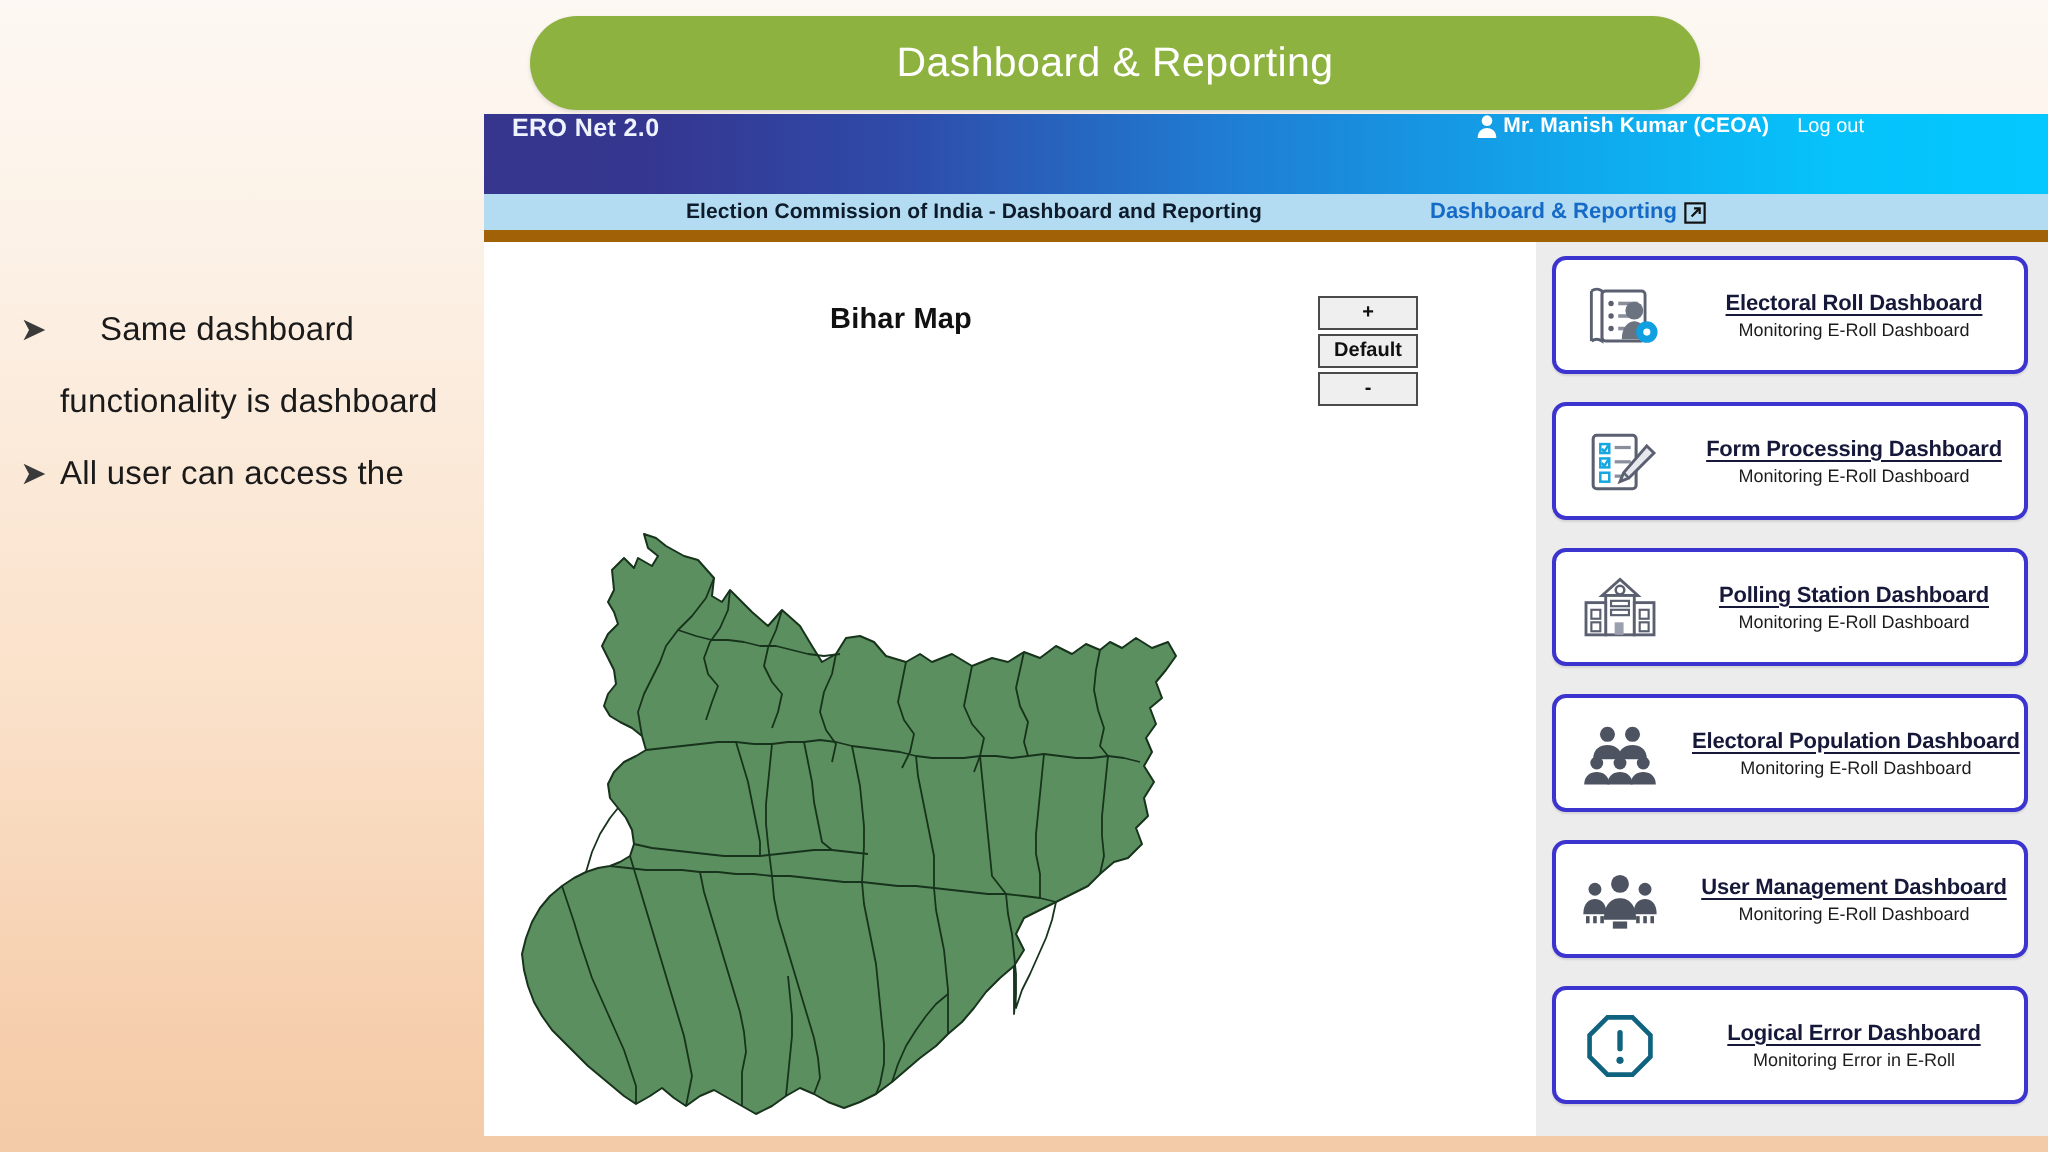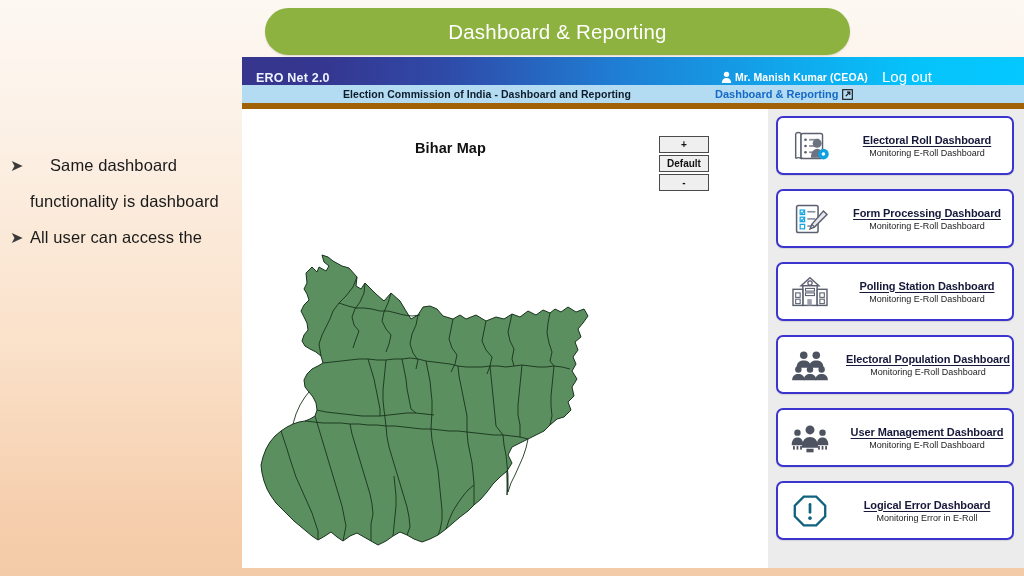--- a/index.html
+++ b/index.html
@@ -53,43 +53,43 @@
   
   #app-window {
     position: absolute; left: 242px; top: 57px;
     width: 782px; height: 511px;
     background: #ffffff;
     overflow: hidden;
   }
 
   
   #app-topbar {
-    position: relative; height: 28px;
+    position: relative; height: 40px;
     background: linear-gradient(90deg,
         #36368e 0%, #35368f 10%, #2f4aa8 26%,
         #1f7ed4 48%, #10a8ed 70%, #06c2fb 86%, #04c8ff 100%);
-    display: flex; align-items: flex-end;
+    display: flex; align-items: flex-start;
   }
   #brand-label {
     color: #eef3ff; font-size: 12.5px; font-weight: 600;
     margin-left: 14px; letter-spacing: 0.2px;
   }
   #topbar-right {
     margin-left: auto; display: flex; align-items: center;
     margin-right: 92px;
   }
   #user-icon {
     width: 11px; height: 12px; margin-right: 3px; display: block;
   }
   #user-name {
     color: #ffffff; font-size: 10.5px; font-weight: 700;
     letter-spacing: 0.1px; white-space: nowrap;
   }
   #logout-link {
-    color: #ffffff; font-size: 15px; font-weight: 400;
+    color: #ffffff; font-size: 10px; font-weight: 400;
     margin-left: 14px; white-space: nowrap; text-decoration: none;
   }
 
   
   #app-subbar {
     position: relative; height: 24px;
     background: #b3dcf2;
     border-bottom: 6px solid #a16207;
     display: flex; align-items: center;
   }

